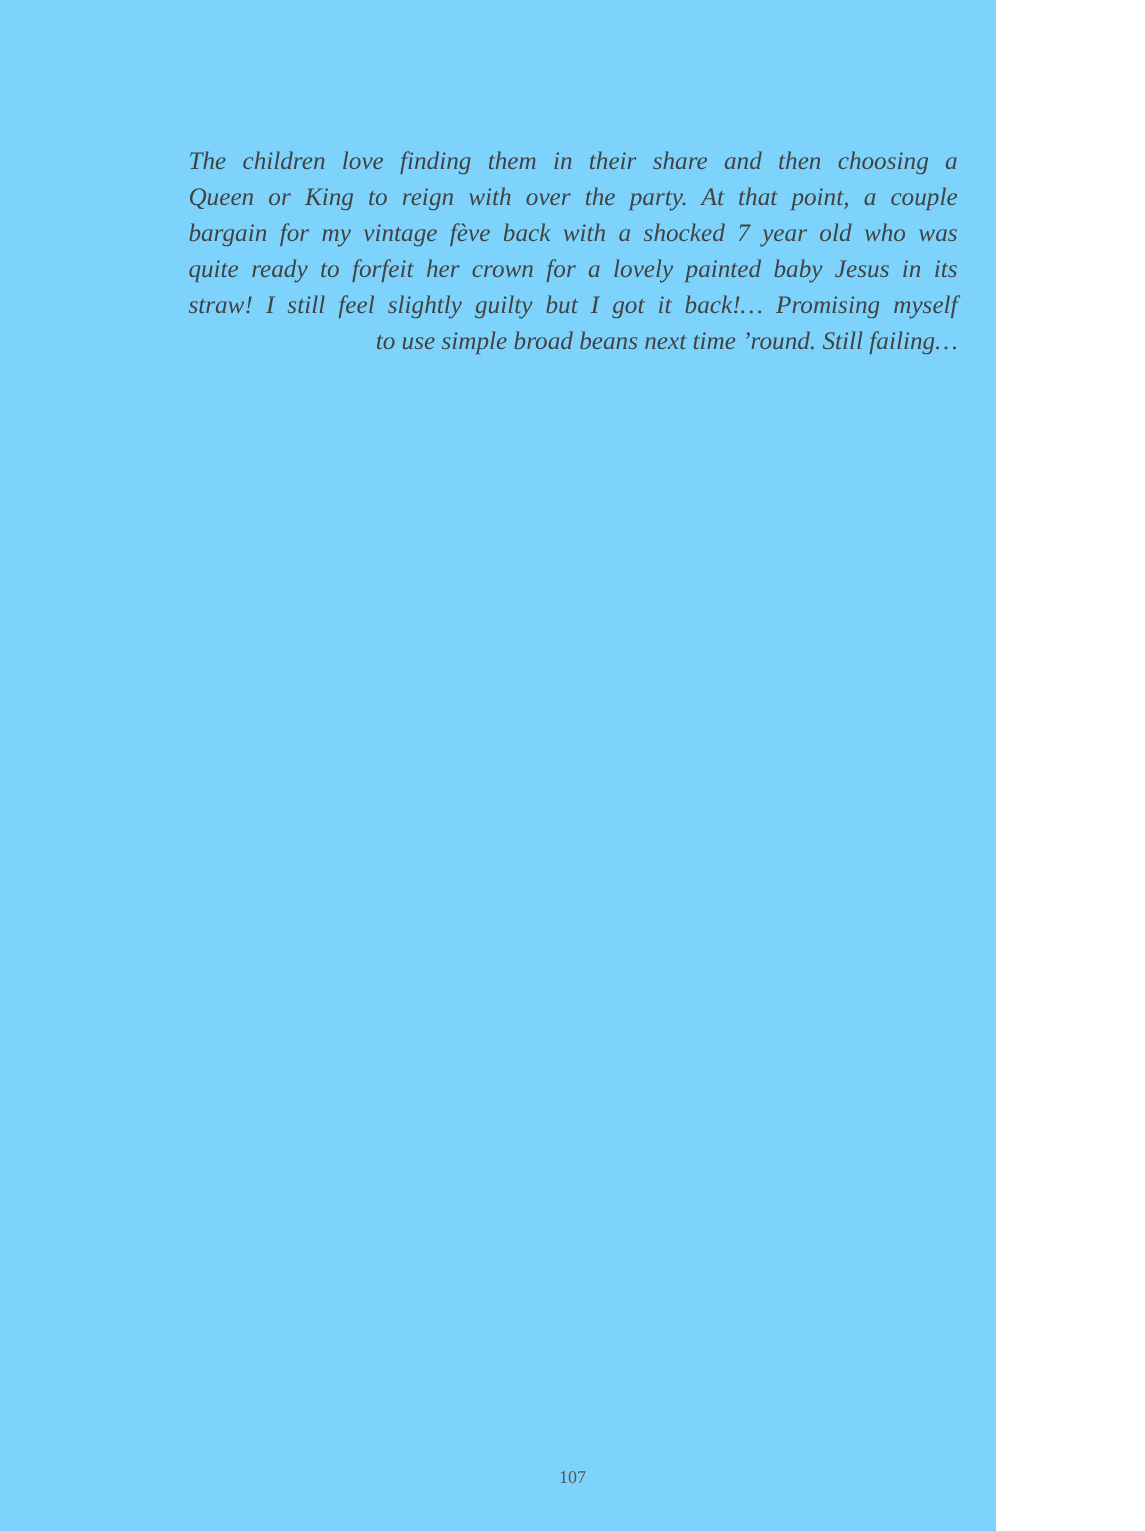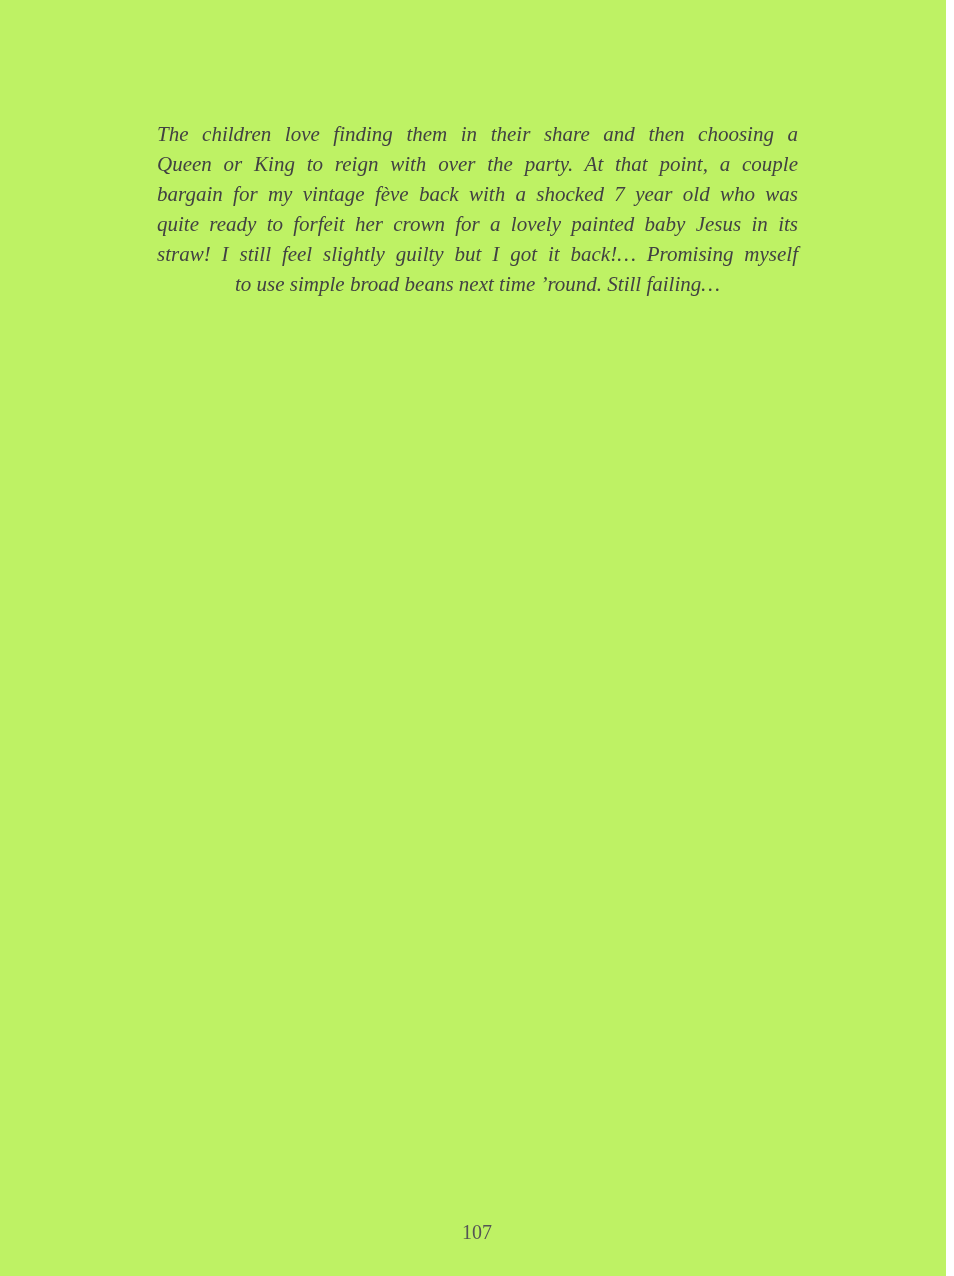--- a/index.html
+++ b/index.html
@@ -2,23 +2,23 @@
 <html><head>
 <meta charset="utf-8">
 <style>
   html, body {
     margin: 0;
     padding: 0;
     background: #ffffff;
   }
   .page {
     position: relative;
-    width: 946px;
+    width: 830px;
     height: 1276px;
-    background: #bef264;
+    background: #7dd3fc;
     overflow: hidden;
     font-family: "Liberation Serif", serif;
   }
   .paragraph {
     position: absolute;
     left: 157px;
     top: 119px;
     width: 641px;
   }
   .line {
@@ -28,31 +28,31 @@
     line-height: 30px;
     height: 30px;
     color: #424242;
     white-space: normal;
   }
   .line.justified {
     text-align: justify;
     text-align-last: justify;
   }
   .line.last {
-    text-align: center;
+    text-align: right;
   }
   .page-number {
     position: absolute;
     left: 0;
     top: 1222px;
     width: 954px;
     text-align: center;
     font-family: "Liberation Serif", serif;
     font-style: normal;
-    font-size: 20px;
+    font-size: 15px;
     line-height: 20px;
     color: #555555;
   }
 </style>
 </head>
 <body>
 
 <div class="page">
 
   <div class="paragraph">

